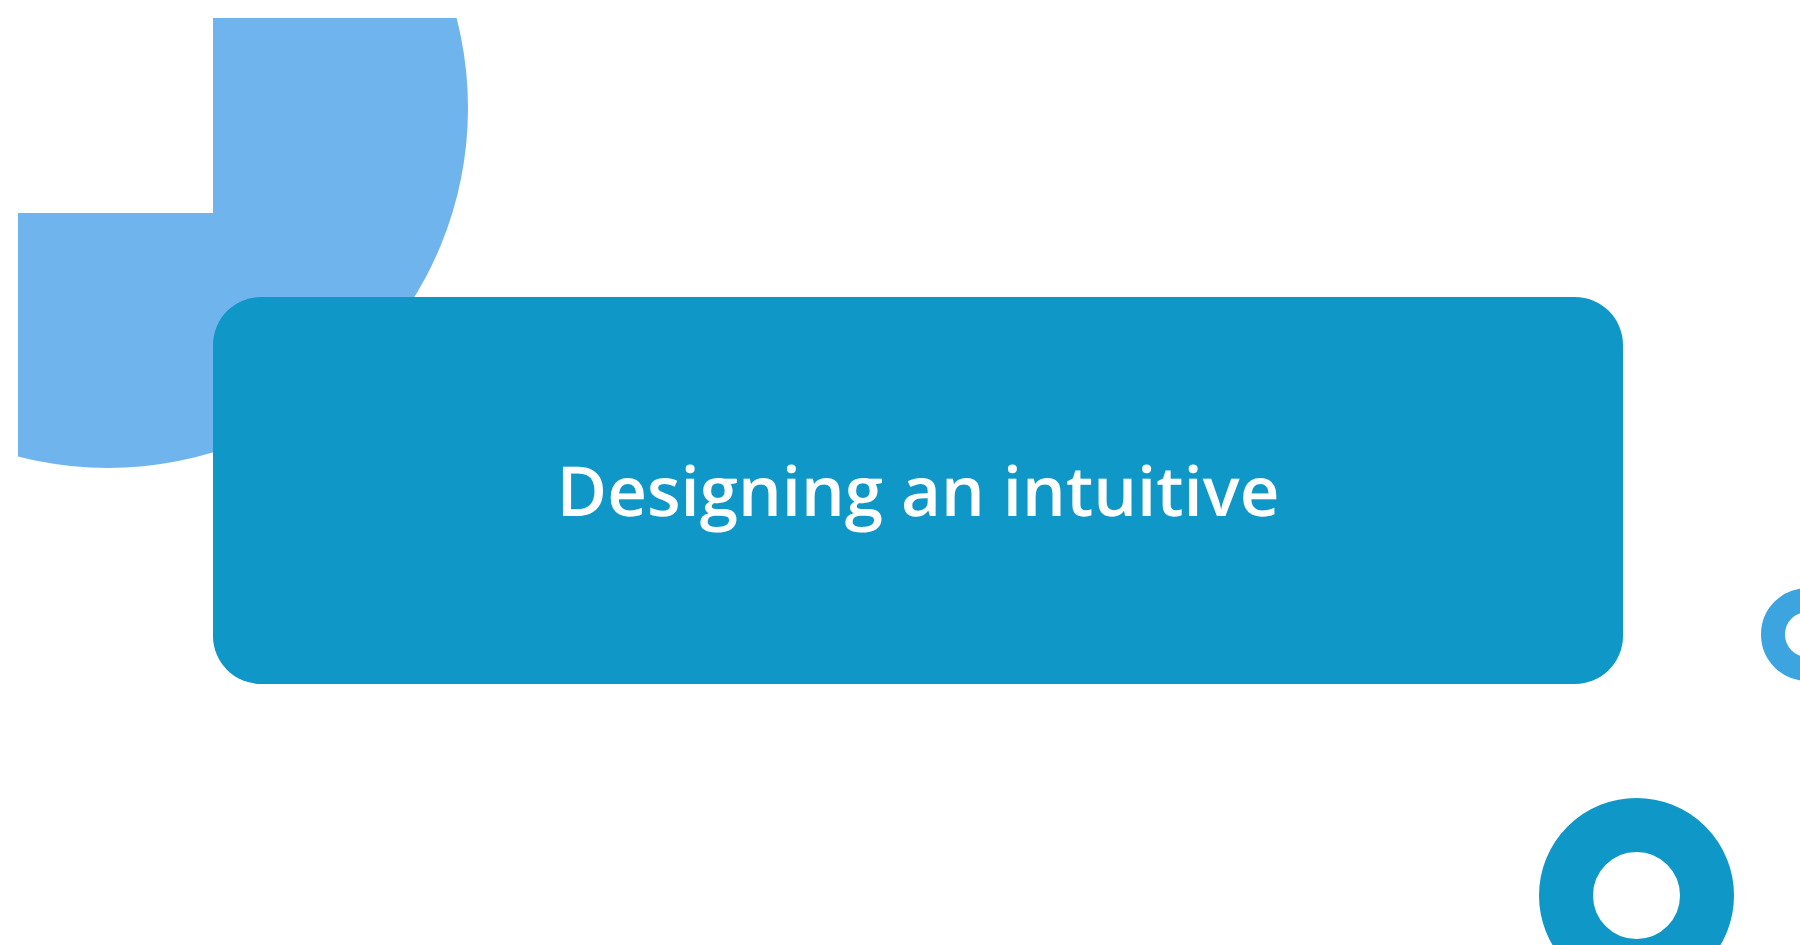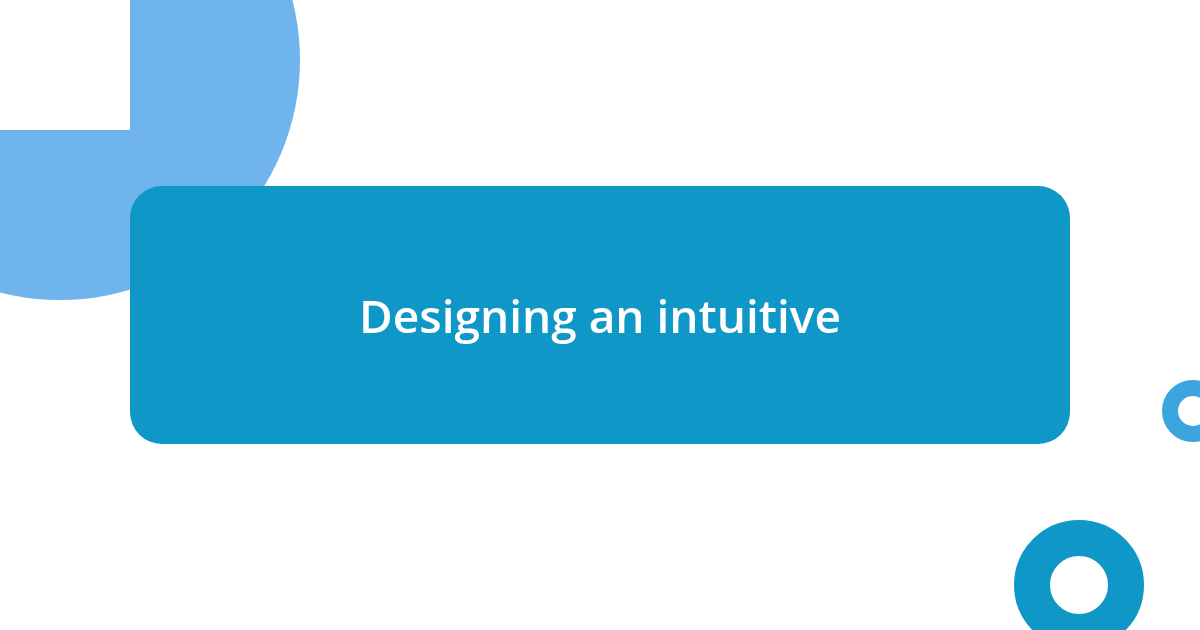--- a/index.html
+++ b/index.html
@@ -1,15 +1,15 @@
 <!DOCTYPE html>
 <html><head>
   <meta charset="utf-8">
   <style>
-    * { margin: 0; padding: 0; box-sizing: border-box; }
+    * { margin: 0; padding: 12px; box-sizing: border-box; }
     body {
       width: 1200px;
       height: 630px;
       background: #ffffff;
       position: relative;
       overflow: hidden;
       font-family: 'Segoe UI', 'Open Sans', -apple-system, sans-serif;
     }
     .corner-shape {
       position: absolute;

